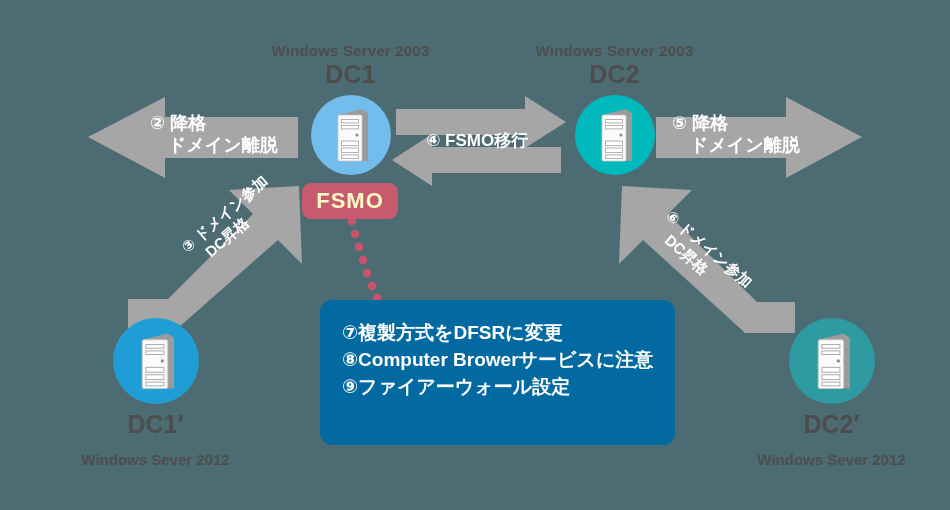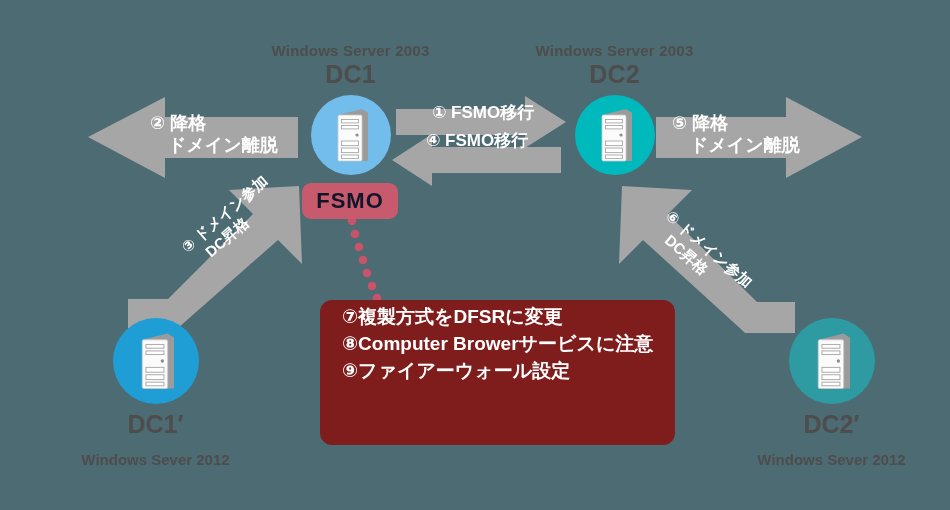--- a/index.html
+++ b/index.html
@@ -49,36 +49,36 @@
     pointer-events:none;
   }
   .lbl-h{font-size:17px;}
   .lbl-big{font-size:18px;}
   .lbl-diag{font-size:15px;line-height:1.25;}
 
   
   .fsmo{
     position:absolute;
     background:#c85a6e;
-    color:#0f172a;
+    color:#fef9c3;
     font-size:22px;
     font-weight:bold;
     letter-spacing:1px;
     border-radius:9px;
     display:flex;align-items:center;justify-content:center;
   }
 
   
   .notebox{
     position:absolute;
-    background:#7f1d1d;
+    background:#0369a1;
     border-radius:12px;
     color:#fff;
     box-sizing:border-box;
-    padding:4px 18px 14px 22px;
+    padding:20px 18px 14px 22px;
   }
   .notebox ol{margin:0;padding:0;list-style:none;}
   .notebox li{
     font-size:19px;
     font-weight:bold;
     line-height:1.42;
     white-space:nowrap;
   }
 </style>
 </head>
@@ -105,21 +105,20 @@
       <circle cx="352" cy="221" r="4.3" fill="#c9536a"></circle>
       <circle cx="355" cy="234" r="4.3" fill="#c9536a"></circle>
       <circle cx="359" cy="247" r="4.3" fill="#c9536a"></circle>
       <circle cx="363" cy="260" r="4.3" fill="#c9536a"></circle>
       <circle cx="367" cy="273" r="4.3" fill="#c9536a"></circle>
       <circle cx="372" cy="286" r="4.3" fill="#c9536a"></circle>
       <circle cx="377" cy="298" r="4.3" fill="#c9536a"></circle>
     </g>
   </svg>
 
-  <div class="arrow-label lbl-h" style="left:432px;top:103px;">① FSMO移行</div>
 
   <div class="arrow-label lbl-big" style="left:150px;top:113px;">② 降格
 　ドメイン離脱</div>
 
   <div class="arrow-label lbl-diag" style="left:178px;top:243px;transform:rotate(-41deg);transform-origin:left top;">③ ドメイン参加
 　DC昇格</div>
 
   <div class="arrow-label lbl-h" style="left:426px;top:131px;">④ FSMO移行</div>
 
   <div class="arrow-label lbl-big" style="left:672px;top:113px;">⑤ 降格

